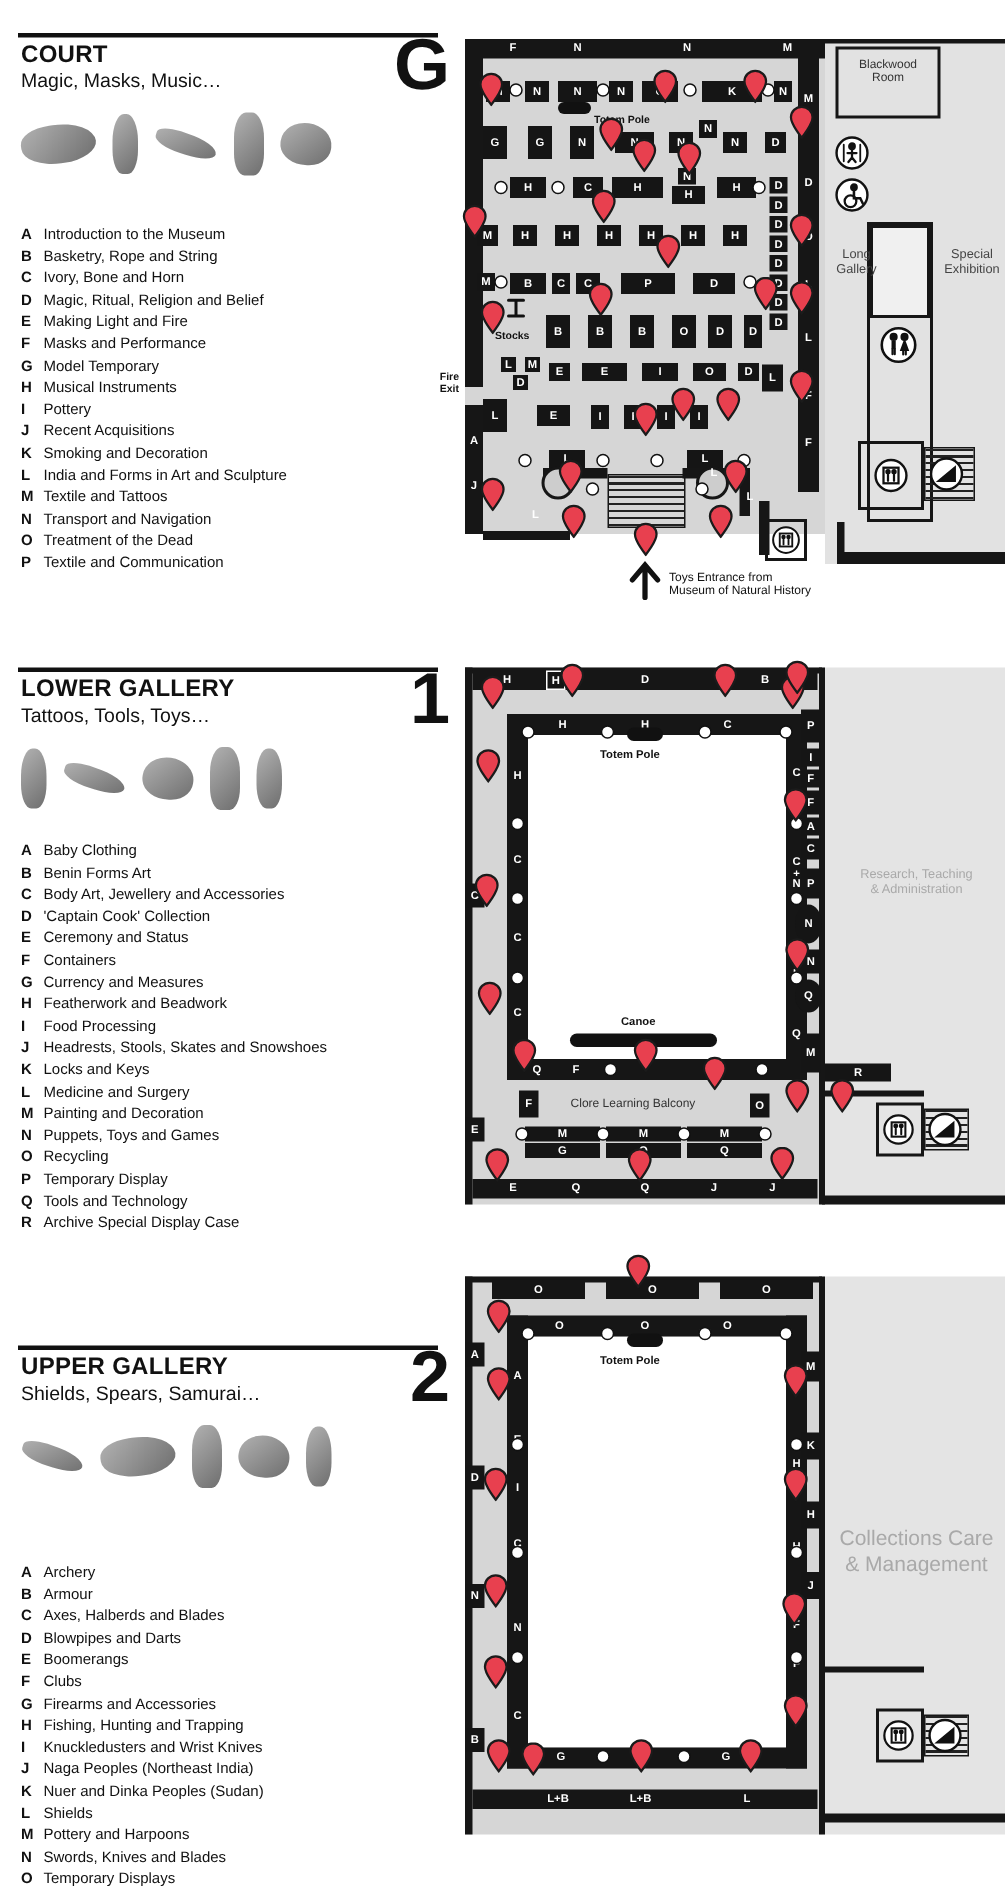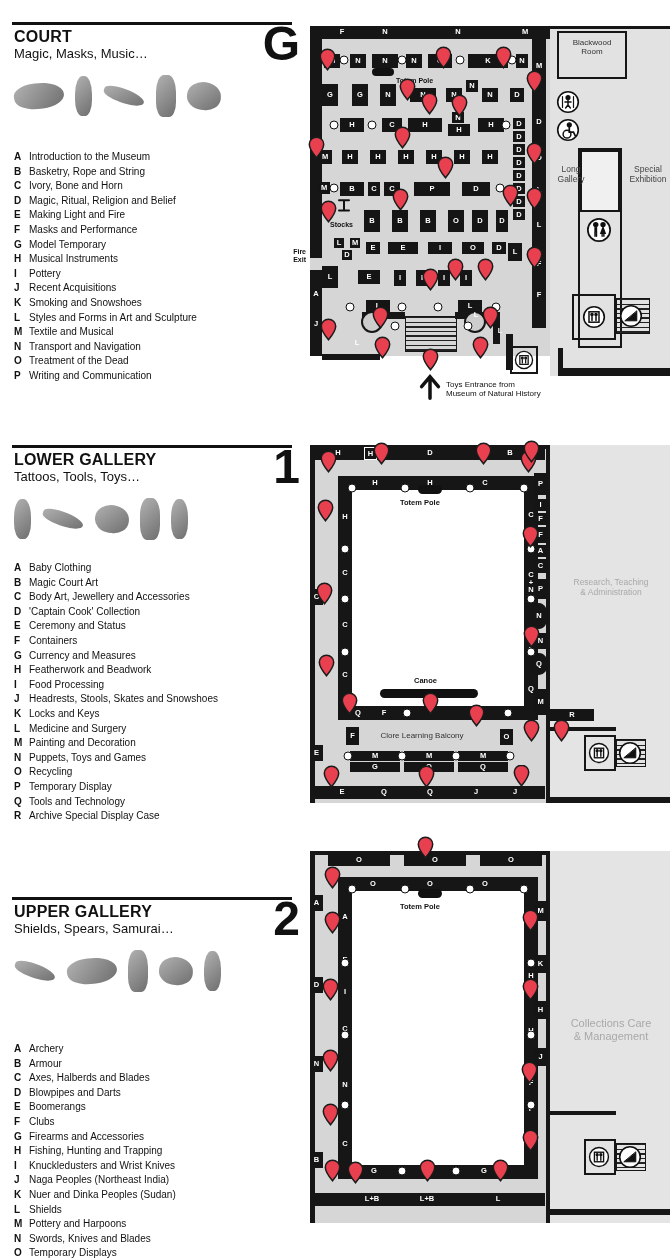--- a/index.html
+++ b/index.html
@@ -98,41 +98,41 @@
         <li>
           <b>I</b>
           <span>Pottery</span>
         </li>
         <li>
           <b>J</b>
           <span>Recent Acquisitions</span>
         </li>
         <li>
           <b>K</b>
-          <span>Smoking and Snowshoes</span>
+          <span>Smoking and Decoration</span>
         </li>
         <li>
           <b>L</b>
-          <span>Styles and Forms in Art and Sculpture</span>
+          <span>India and Forms in Art and Sculpture</span>
         </li>
         <li>
           <b>M</b>
-          <span>Textile and Musical</span>
+          <span>Textile and Tattoos</span>
         </li>
         <li>
           <b>N</b>
           <span>Transport and Navigation</span>
         </li>
         <li>
           <b>O</b>
           <span>Treatment of the Dead</span>
         </li>
         <li>
           <b>P</b>
-          <span>Writing and Communication</span>
+          <span>Textile and Communication</span>
         </li>
       </ul>
   </div>
   <div class="map" id="map1">
       <div class="floor" style="left: 0px; top: 8px; width: 240px; height: 330px; background: rgb(214, 214, 214);"></div>
       <div class="floor" style="left: 240px; top: 8px; width: 120px; height: 350px; background: rgb(226, 226, 226);"></div>
       <div class="room" style="left: 247px; top: 13px; width: 70px; height: 48px;"></div>
       <div class="room" style="left: 268px; top: 130px; width: 44px; height: 200px;"></div>
       <div class="room" style="left: 270px; top: 132px; width: 40px; height: 62px; background: rgb(240, 240, 240);"></div>
       <div class="room" style="left: 262px; top: 276px; width: 44px; height: 46px;"></div>
@@ -397,21 +397,21 @@
       <span class="art a4"></span>
       <span class="art a2"></span>
     </div>
     <ul class="legend">
         <li>
           <b>A</b>
           <span>Baby Clothing</span>
         </li>
         <li>
           <b>B</b>
-          <span>Magic Court Art</span>
+          <span>Benin Forms Art</span>
         </li>
         <li>
           <b>C</b>
           <span>Body Art, Jewellery and Accessories</span>
         </li>
         <li>
           <b>D</b>
           <span>'Captain Cook' Collection</span>
         </li>
         <li>
@@ -756,21 +756,21 @@
       <div class="dot" style="left: 224px; top: 46px;"></div>
       <div class="dot" style="left: 45px; top: 120px;"></div>
       <div class="dot" style="left: 45px; top: 192px;"></div>
       <div class="dot" style="left: 45px; top: 262px;"></div>
       <div class="dot" style="left: 231px; top: 120px;"></div>
       <div class="dot" style="left: 231px; top: 192px;"></div>
       <div class="dot" style="left: 231px; top: 262px;"></div>
       <div class="dot" style="left: 102px; top: 328px;"></div>
       <div class="dot" style="left: 156px; top: 328px;"></div>
       <div class="mtext" style="left: 100px; top: 60px; font-size: 7.5px; font-weight: bold; color: rgb(17, 17, 17);">Totem Pole</div>
-      <div class="mtext" style="left: 256px; top: 174px; font-size: 11px; color: rgb(169, 169, 169); width: 110px; text-align: center;">Collections Care
+      <div class="mtext" style="left: 256px; top: 174px; font-size: 14px; color: rgb(169, 169, 169); width: 110px; text-align: center;">Collections Care
 &amp; Management</div>
       <div class="micon" style="left: 299px; top: 314px;"><svg width="22" height="22" viewBox="0 0 24 24">
           <circle cx="12" cy="12" r="10.3" fill="#fff" stroke="#111" stroke-width="1.6"></circle>
           <rect x="7" y="6.8" width="10" height="10.4" fill="none" stroke="#111" stroke-width="1.5"></rect>
           <circle cx="10" cy="9.5" r="1.1" fill="#111" stroke="#111" stroke-width="1.4"></circle>
           <circle cx="14" cy="9.5" r="1.1" fill="#111" stroke="#111" stroke-width="1.4"></circle>
           <path d="M10 11.5v4M14 11.5v4" stroke="#111" stroke-width="1.5" fill="none" stroke-linecap="round"></path>
         </svg></div>
       <div class="micon" style="left: 330px; top: 314px;"><svg width="24" height="24" viewBox="0 0 24 24">
           <circle cx="12" cy="12" r="10.3" fill="#fff" stroke="#111" stroke-width="1.6"></circle>

